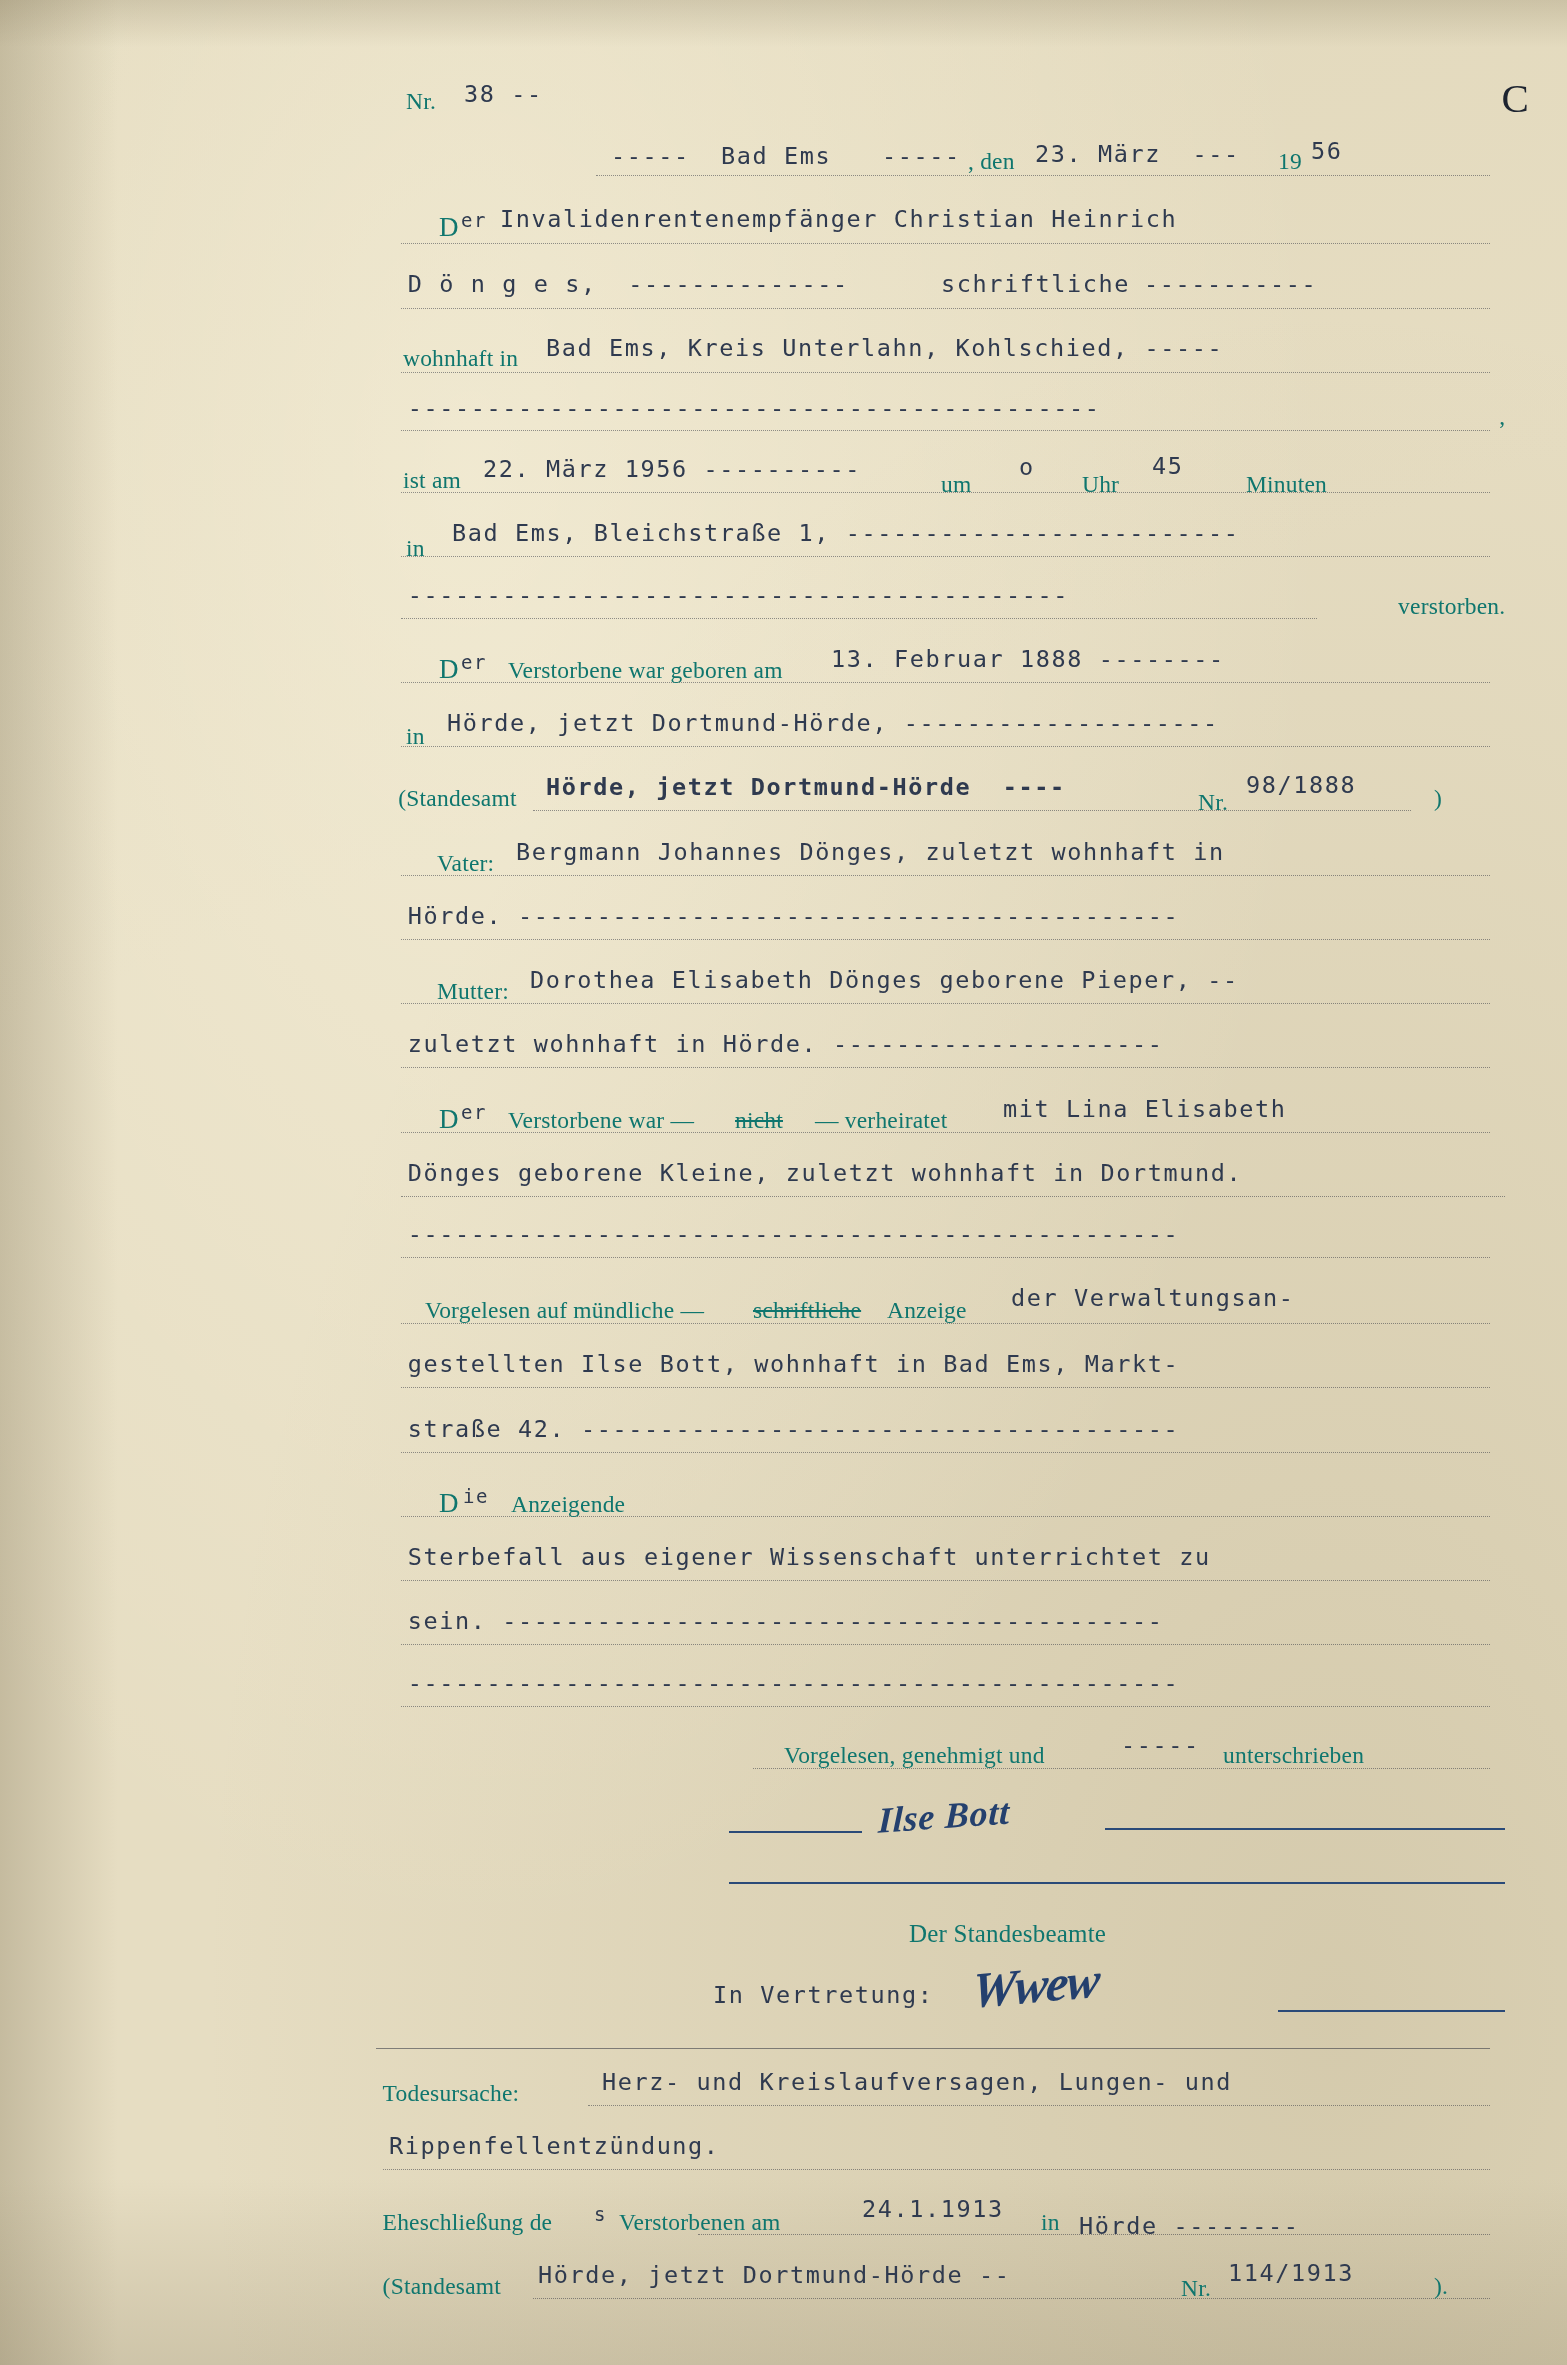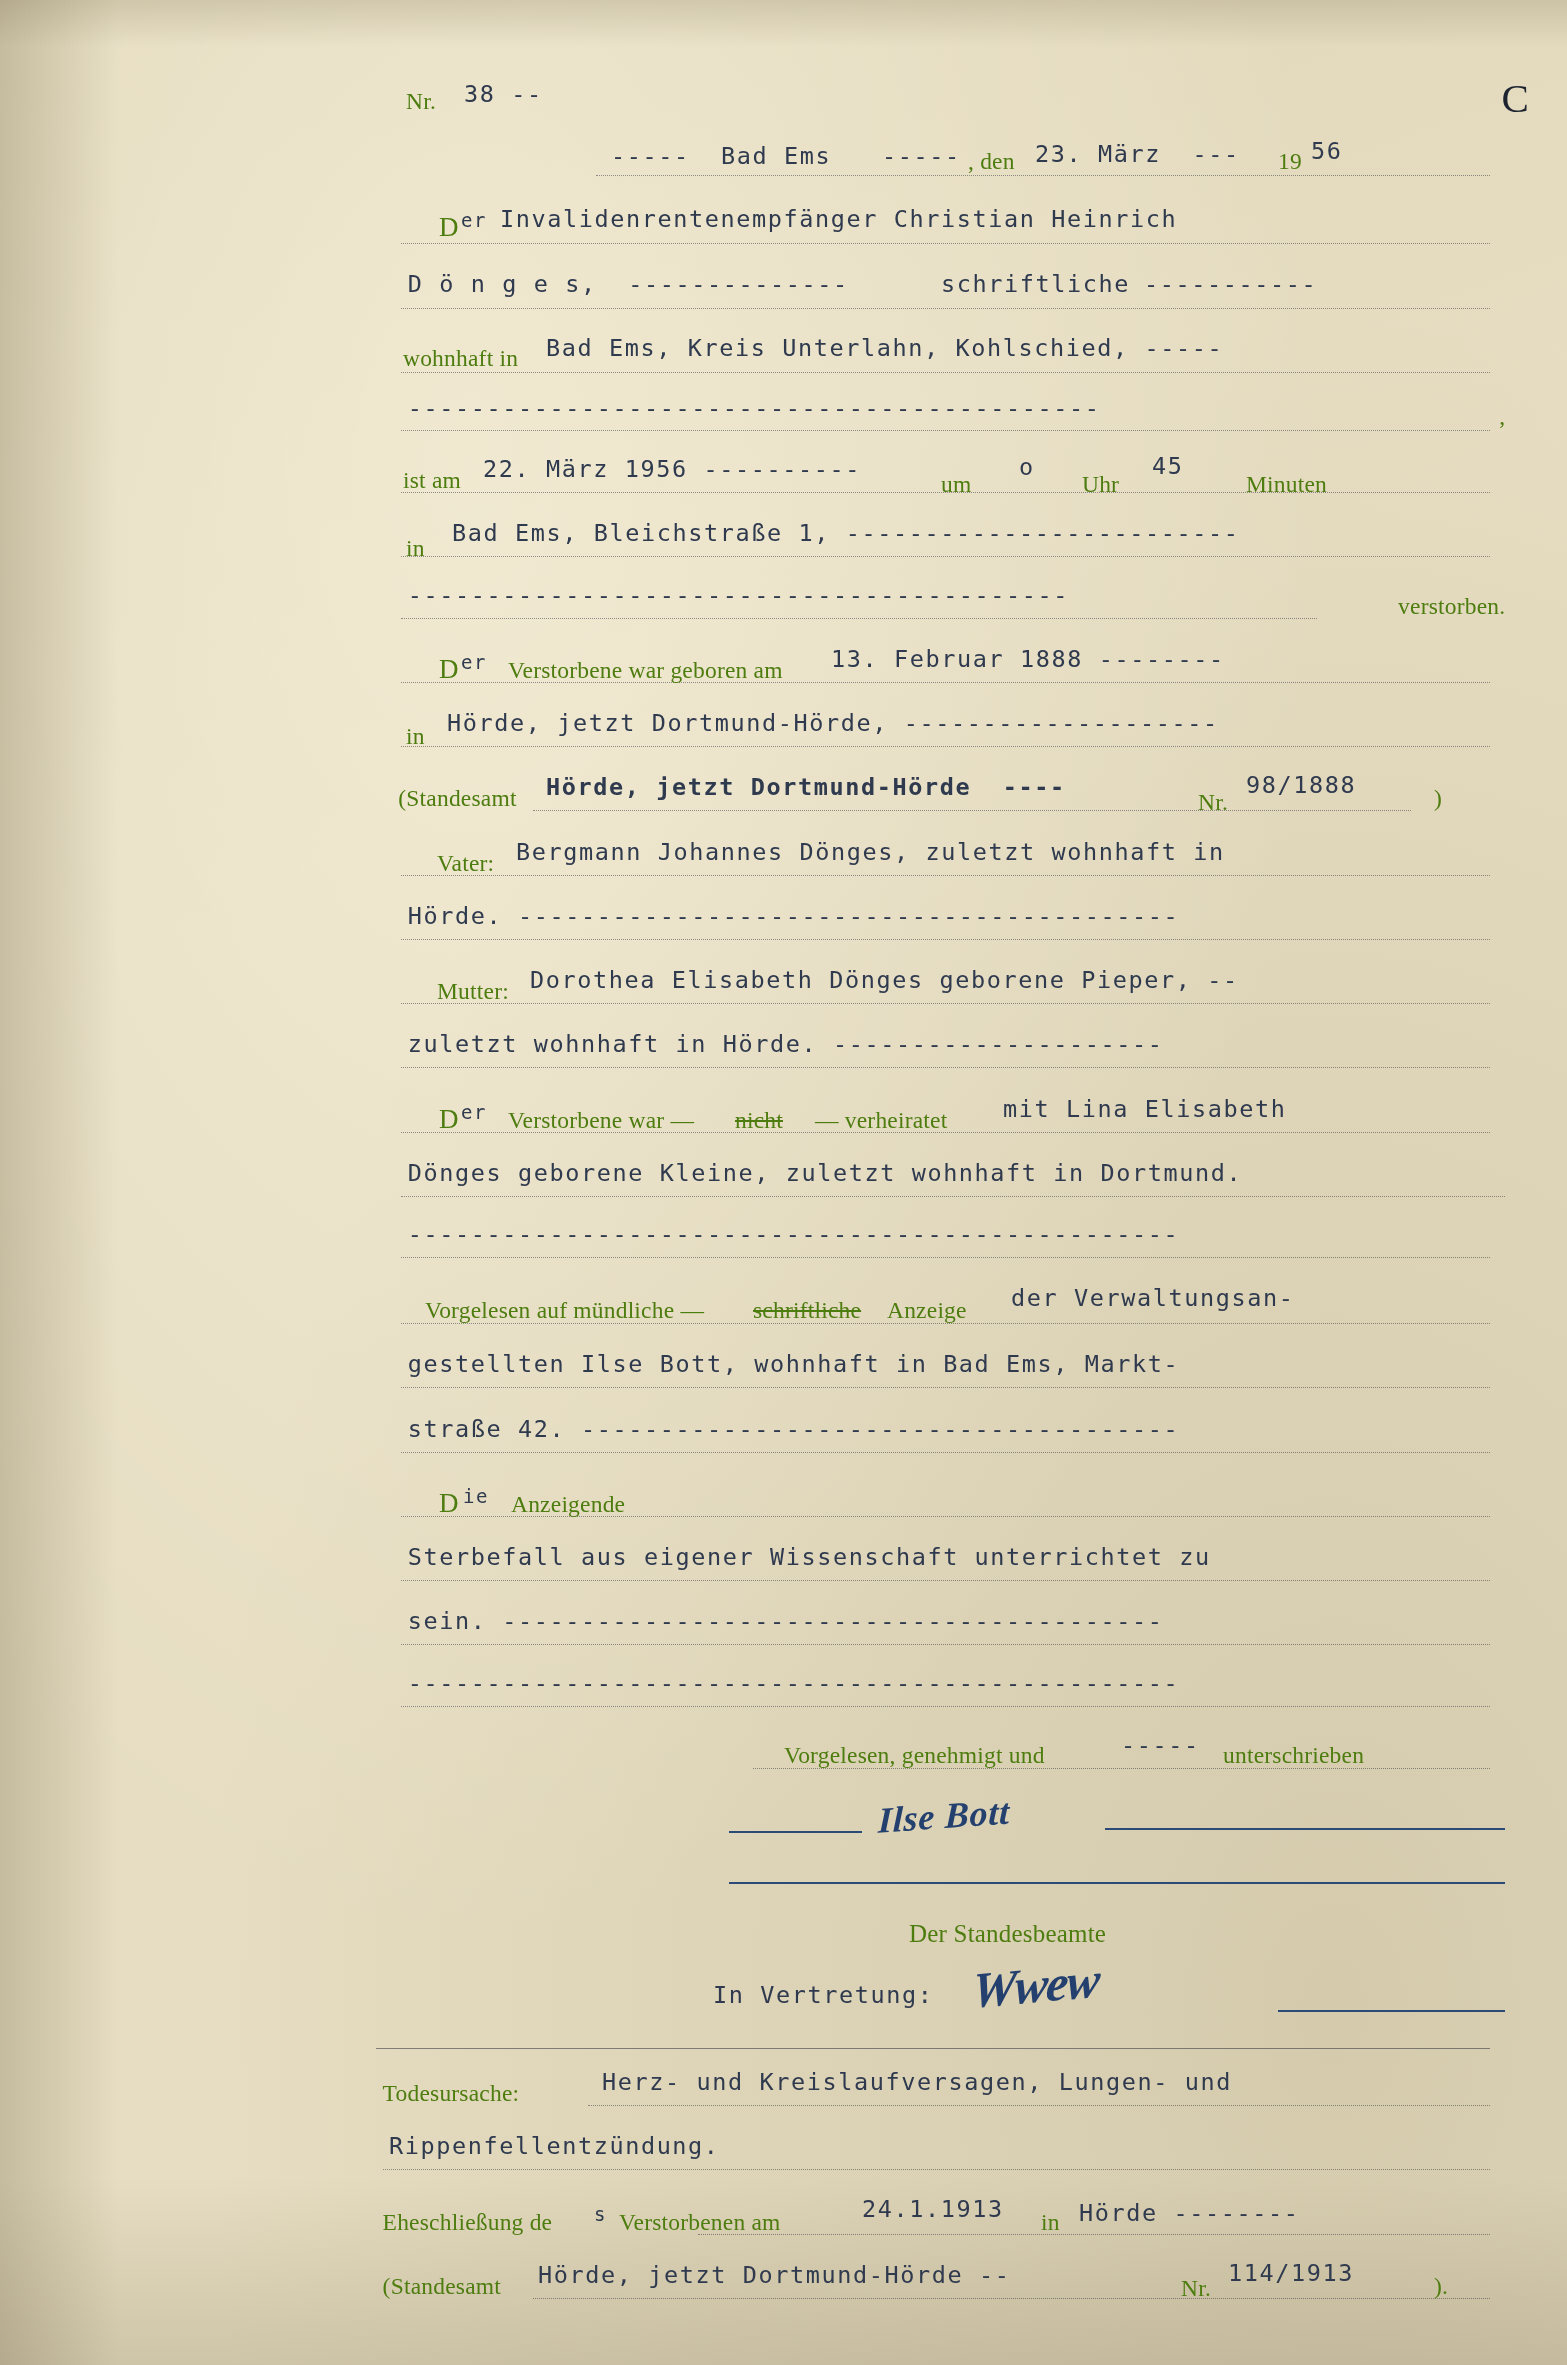--- a/index.html
+++ b/index.html
@@ -50,21 +50,21 @@
   .content {
     position: absolute;
     left: 392px;
     top: 74px;
     width: 1129px;
   }
 
   .printed {
     font-family: "Liberation Serif", serif;
     font-size: 23.5px;
-    color: #4d7c0f;
+    color: #0f766e;
     white-space: pre;
     letter-spacing: 0.2px;
   }
 
   .typed {
     font-family: "DejaVu Sans Mono", monospace;
     font-size: 23.5px;
     letter-spacing: 1.6px;
     color: #2f3a4f;
     white-space: pre;
@@ -351,21 +351,21 @@
       <span class="seg typed" style="left:-3.1px;top:7.8px;">Rippenfellentzündung.</span>
     </div>
 
     <div class="row" style="top:2115px;height:64px;">
       <div class="rule" style="left:306px;right:31px;top:45px;"></div>
       <span class="seg printed" style="left:-9.4px;top:20.4px;">Eheschließung de</span>
       <span class="seg typed sup" style="left:202px;top:14px;">s</span>
       <span class="seg printed" style="left:227px;top:20.4px;">Verstorbenen am</span>
       <span class="seg typed" style="left:470px;top:6.3px;">24.1.1913</span>
       <span class="seg printed" style="left:649px;top:20.4px;">in</span>
-      <span class="seg typed" style="left:687px;top:10px;text-align:center;">Hörde --------</span>
+      <span class="seg typed" style="left:687px;top:23px;text-align:center;">Hörde --------</span>
     </div>
 
     <div class="row" style="top:2179px;height:64px;">
       <div class="rule" style="left:141px;right:31px;top:45px;"></div>
       <span class="seg printed" style="left:-9.4px;top:20.4px;">(Standesamt</span>
       <span class="seg typed" style="left:146px;top:7.8px;">Hörde, jetzt Dortmund-Hörde --</span>
       <span class="seg printed" style="left:789px;top:22px;">Nr.</span>
       <span class="seg typed" style="left:836px;top:6.3px;">114/1913</span>
       <span class="seg printed" style="left:1042px;top:20.4px;">).</span>
     </div>

